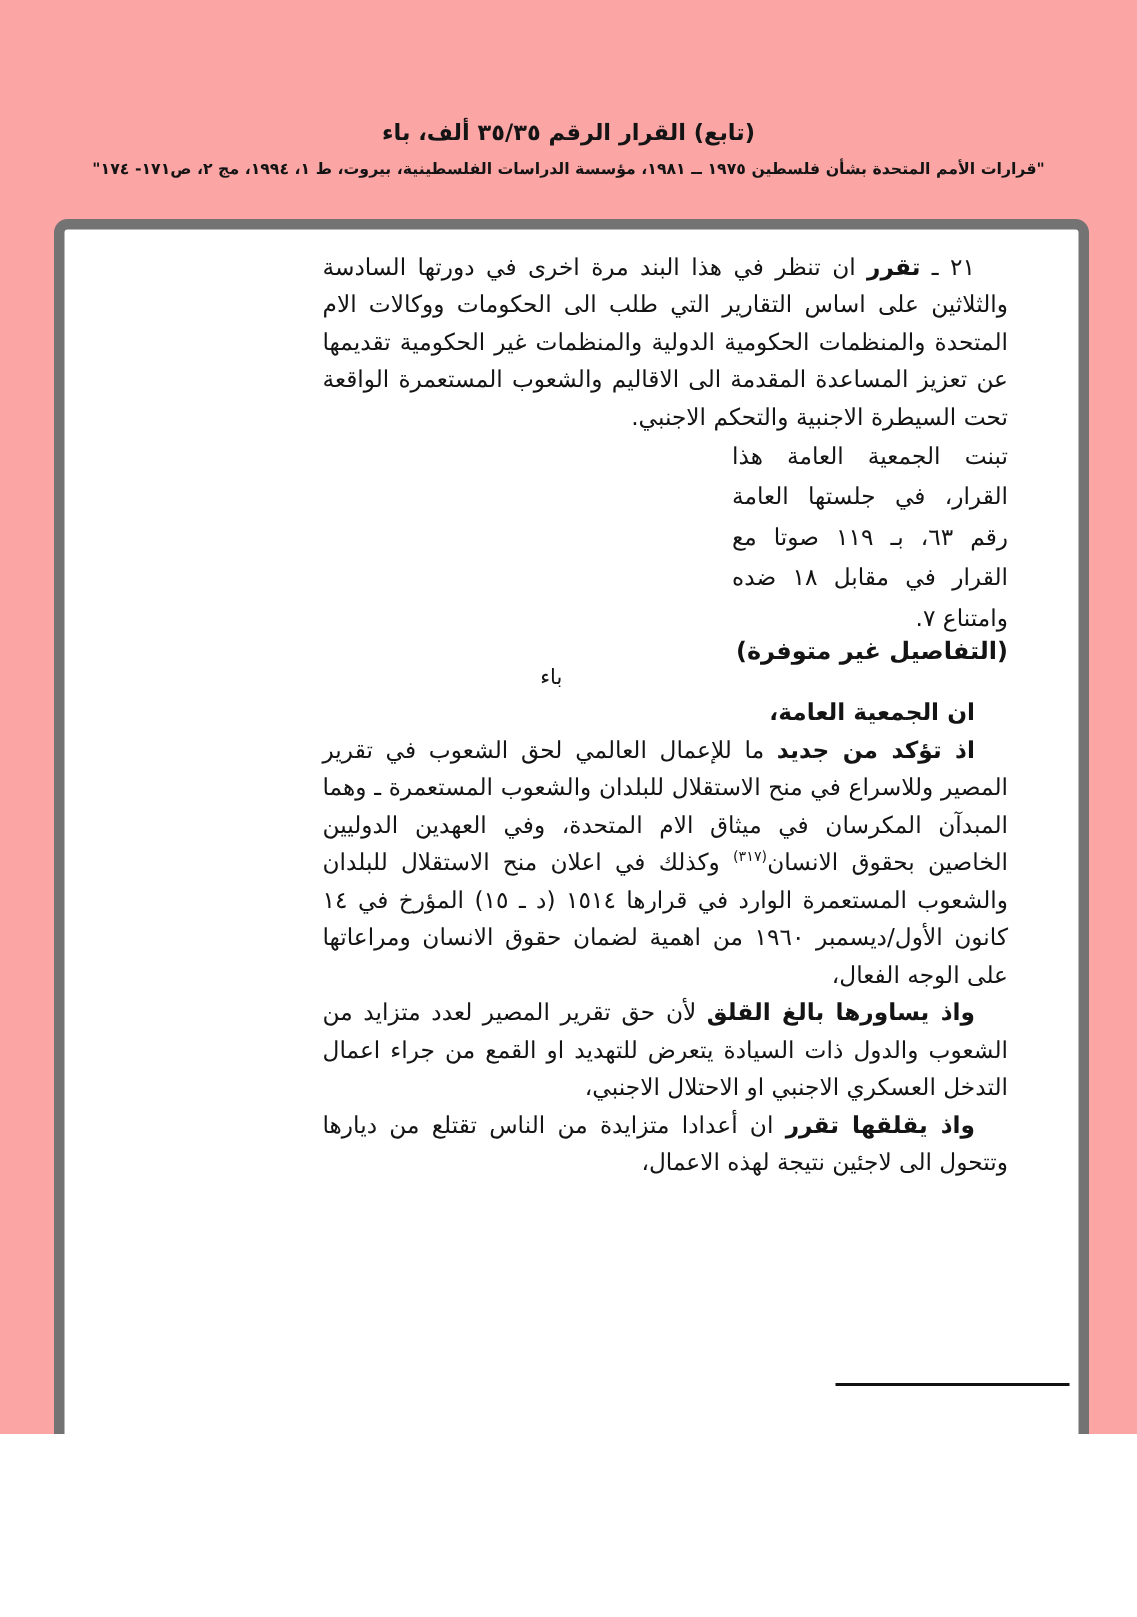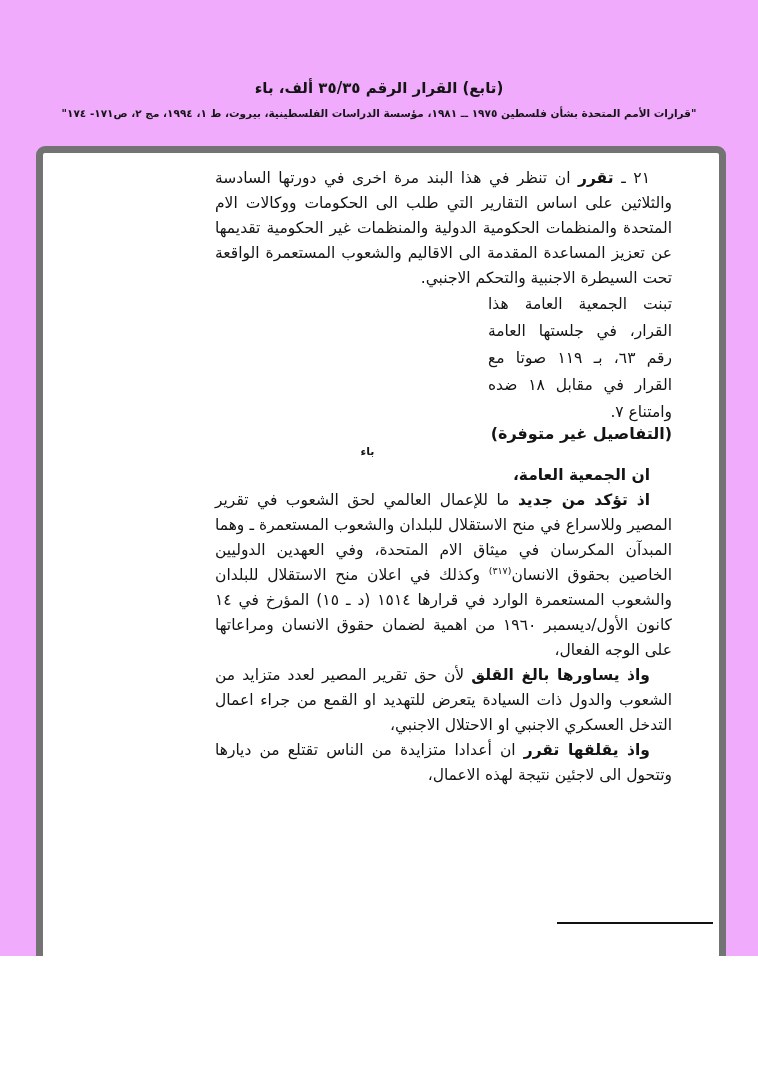--- a/index.html
+++ b/index.html
@@ -1,19 +1,19 @@
 <!DOCTYPE html>
 <html lang="ar" dir="rtl"><head>
 <meta charset="utf-8">
 <style>
   html,body{margin:0;padding:0;background:#ffffff;}
   .page{
     position:relative;
     width:758px;height:956px;
-    background:#f0abfc;
+    background:#fca5a5;
     font-family:"DejaVu Sans",sans-serif;
     direction:rtl;
     color:#141414;
     overflow:hidden;
   }
   .header{position:absolute;top:78px;left:0;width:758px;text-align:center;}
   .title{font-size:15px;font-weight:bold;line-height:20px;}
   .citation{margin-top:8px;font-size:10.5px;font-weight:bold;line-height:15px;white-space:nowrap;}
   .green-box{
     position:absolute;left:36px;top:146px;
@@ -36,21 +36,21 @@
   }
   .details{
     margin:3px 318px 0 0;
     font-size:16px;font-weight:bold;
     text-align:right;line-height:15px;
   }
   .section-heading{
     margin-top:25px;
     padding-left:0;padding-right:152px;
     text-align:center;
-    font-size:11px;line-height:22px;font-weight:bold;
+    font-size:14px;line-height:22px;
   }
   .opening{font-weight:bold;text-indent:22px;margin-top:5px;}
   sup{font-size:9.5px;line-height:0;vertical-align:super;}
   .footnote{
     position:absolute;bottom:72px;right:6px;width:334px;
     font-size:12.5px;line-height:17px;text-align:right;
   }
   .footnote-rule{
     width:156px;height:0;
     border-top:2px solid #111;

